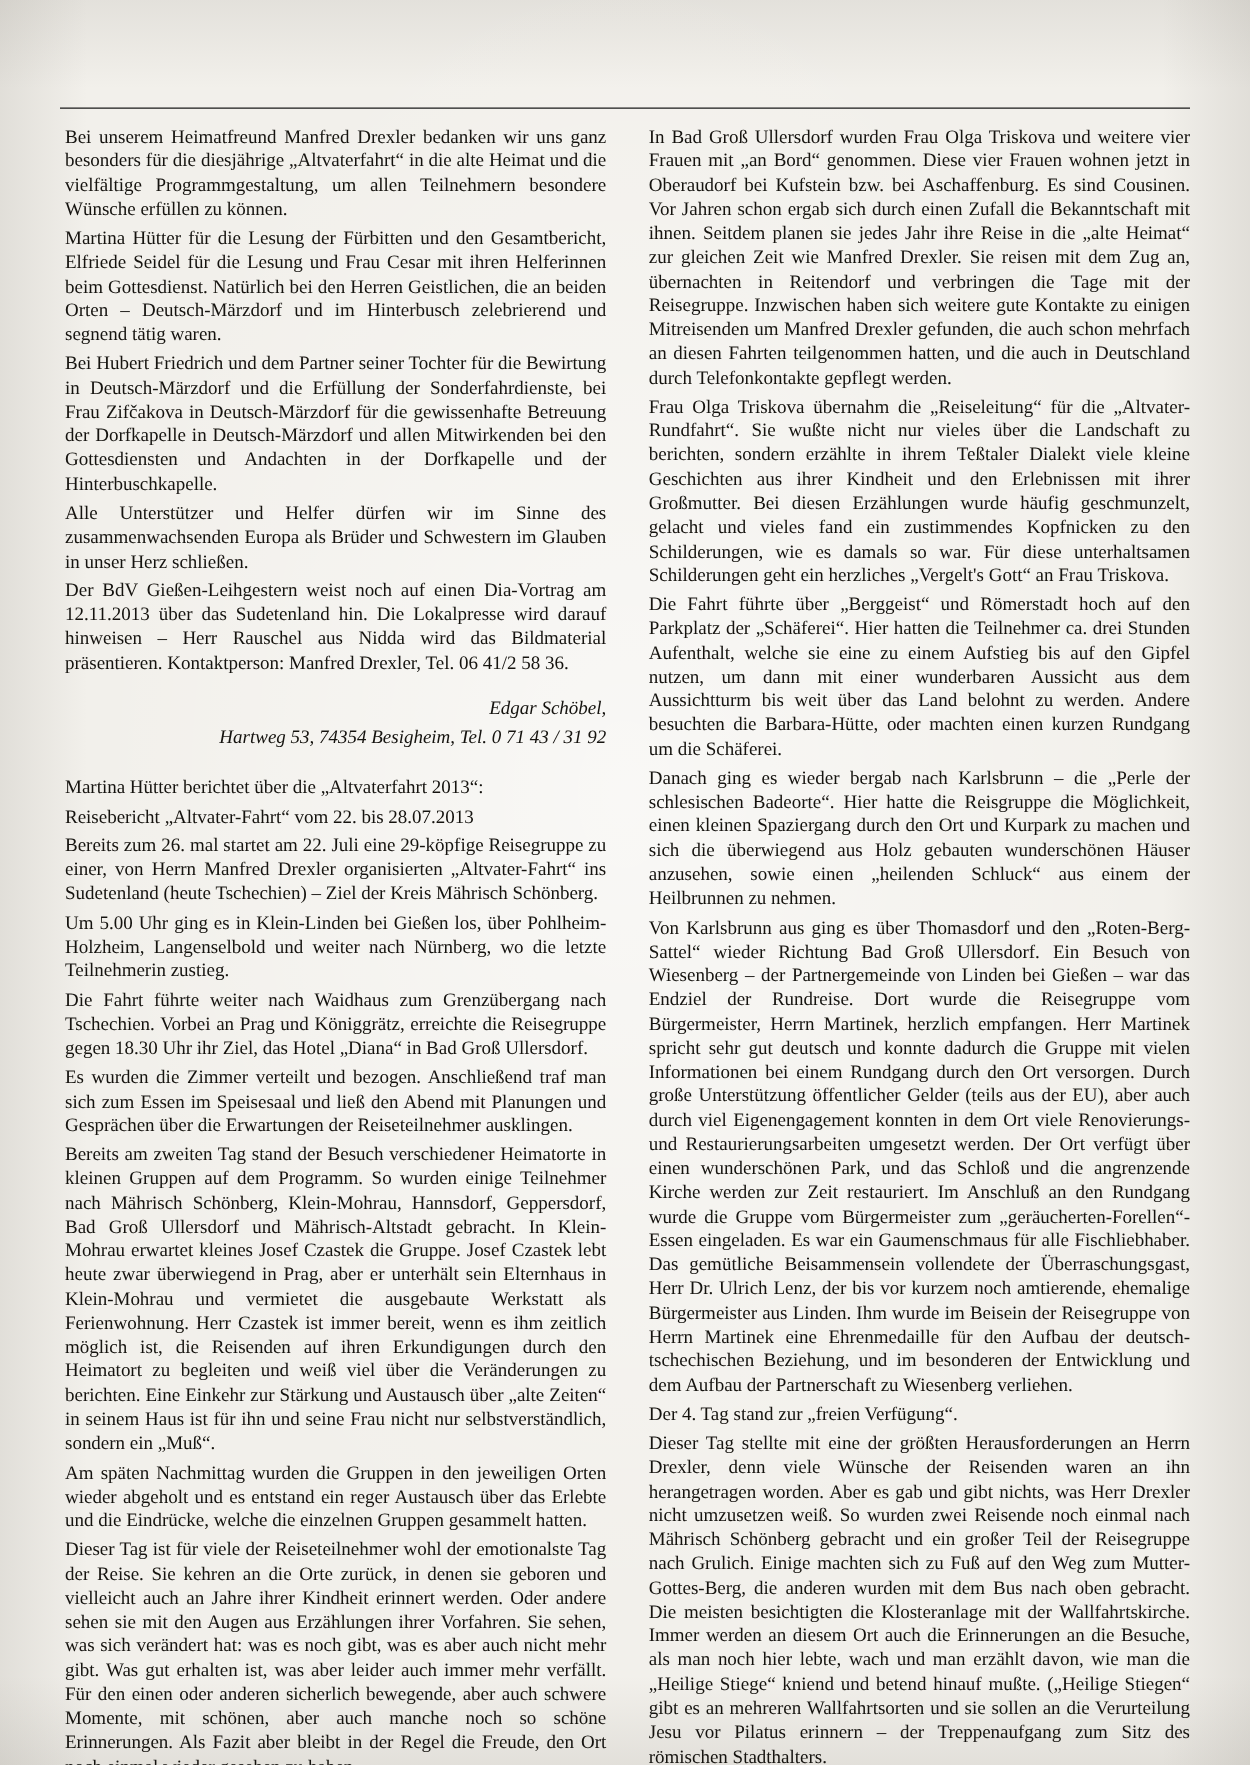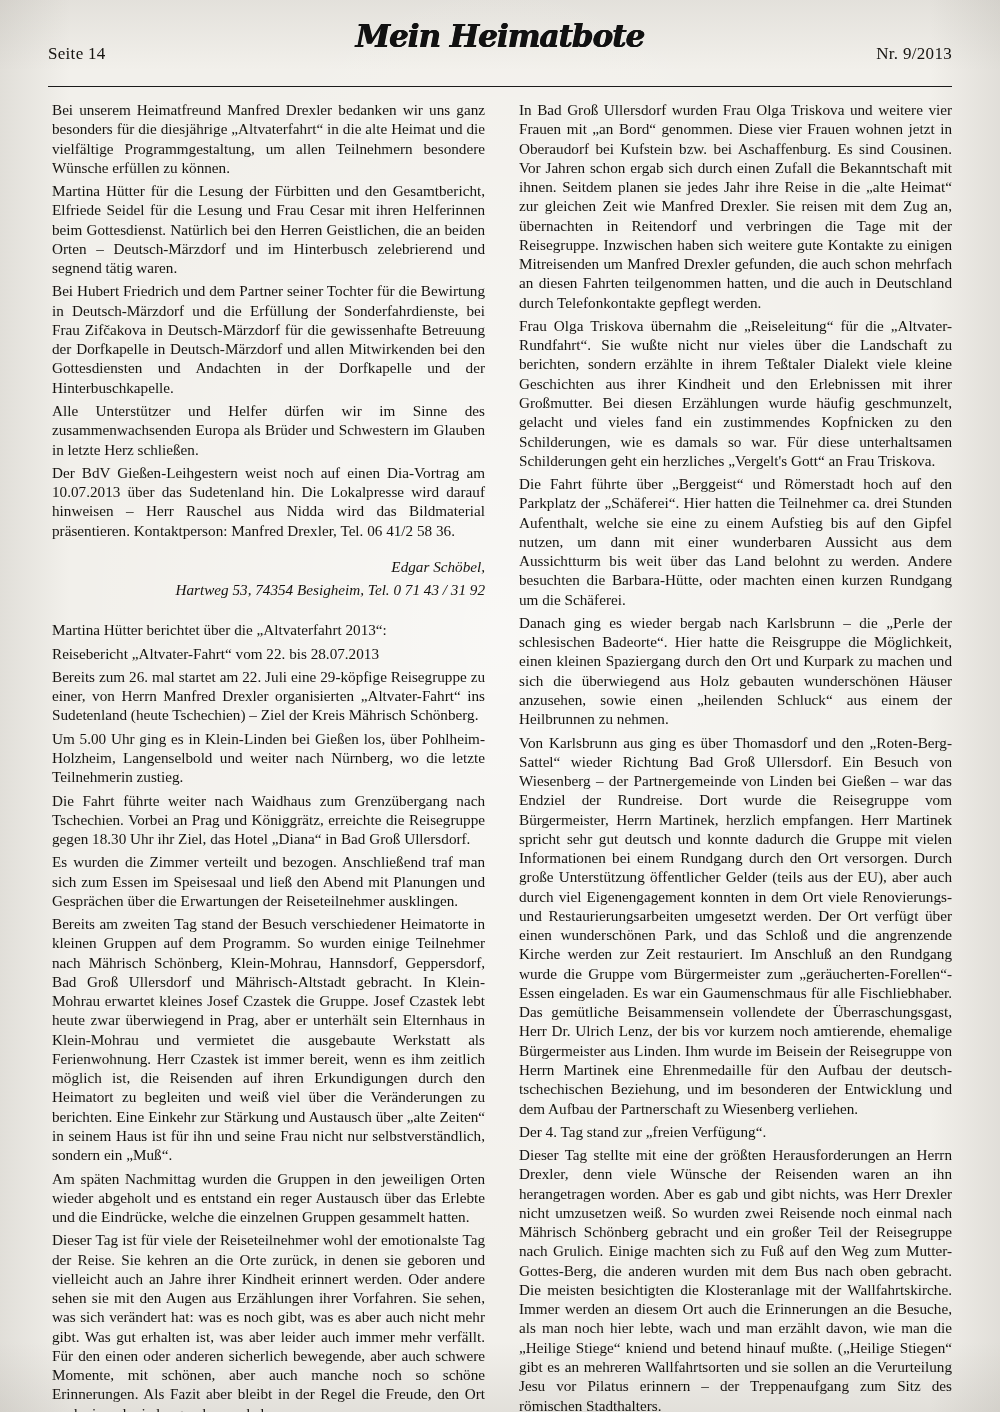--- a/index.html
+++ b/index.html
@@ -103,36 +103,31 @@
   .gap-sm { height: 9px; }
   .gap-md { height: 13px; }
   .bold { font-weight: normal; }
   .hdr-line { margin: 0; }
 </style>
 </head>
 <body>
 
 <div class="page">
 
-  <div class="masthead">
-    <div class="folio-left">Seite 14</div>
-    <div class="paper-title">Mein Heimatbote</div>
-    <div class="folio-right">Nr. 9/2013</div>
-  </div>
 
   <div class="rule"></div>
 
   <div class="columns">
 
     <div class="col">
       <p>Bei unserem Heimatfreund Manfred Drexler bedanken wir uns ganz besonders für die diesjährige „Altvaterfahrt“ in die alte Heimat und die vielfältige Programmgestaltung, um allen Teilnehmern besondere Wünsche erfüllen zu können.</p>
       <p>Martina Hütter für die Lesung der Fürbitten und den Gesamtbericht, Elfriede Seidel für die Lesung und Frau Cesar mit ihren Helferinnen beim Gottesdienst. Natürlich bei den Herren Geistlichen, die an beiden Orten – Deutsch-Märzdorf und im Hinterbusch zelebrierend und segnend tätig waren.</p>
       <p>Bei Hubert Friedrich und dem Partner seiner Tochter für die Bewirtung in Deutsch-Märzdorf und die Erfüllung der Sonderfahrdienste, bei Frau Zifčakova in Deutsch-Märzdorf für die gewissenhafte Betreuung der Dorfkapelle in Deutsch-Märzdorf und allen Mitwirkenden bei den Gottesdiensten und Andachten in der Dorfkapelle und der Hinterbuschkapelle.</p>
-      <p>Alle Unterstützer und Helfer dürfen wir im Sinne des zusammenwachsenden Europa als Brüder und Schwestern im Glauben in letzte Herz schließen.</p>
-      <p>Der BdV Gießen-Leihgestern weist noch auf einen Dia-Vortrag am 10.07.2013 über das Sudetenland hin. Die Lokalpresse wird darauf hinweisen – Herr Rauschel aus Nidda wird das Bildmaterial präsentieren. Kontaktperson: Manfred Drexler, Tel. 06 41/2 58 36.</p>
+      <p>Alle Unterstützer und Helfer dürfen wir im Sinne des zusammenwachsenden Europa als Brüder und Schwestern im Glauben in unser Herz schließen.</p>
+      <p>Der BdV Gießen-Leihgestern weist noch auf einen Dia-Vortrag am 12.11.2013 über das Sudetenland hin. Die Lokalpresse wird darauf hinweisen – Herr Rauschel aus Nidda wird das Bildmaterial präsentieren. Kontaktperson: Manfred Drexler, Tel. 06 41/2 58 36.</p>
       <div class="gap-sm"></div>
       <p class="sig">Edgar Schöbel,</p>
       <p class="sig">Hartweg 53, 74354 Besigheim, Tel. 0 71 43 / 31 92</p>
       <div class="gap-md"></div>
       <p class="hdr-line">Martina Hütter berichtet über die „Altvaterfahrt 2013“:</p>
       <p class="hdr-line bold">Reisebericht „Altvater-Fahrt“ vom 22. bis 28.07.2013</p>
       <p>Bereits zum 26. mal startet am 22. Juli eine 29-köpfige Reisegruppe zu einer, von Herrn Manfred Drexler organisierten „Altvater-Fahrt“ ins Sudetenland (heute Tschechien) – Ziel der Kreis Mährisch Schönberg.</p>
       <p>Um 5.00 Uhr ging es in Klein-Linden bei Gießen los, über Pohlheim-Holzheim, Langenselbold und weiter nach Nürnberg, wo die letzte Teilnehmerin zustieg.</p>
       <p>Die Fahrt führte weiter nach Waidhaus zum Grenzübergang nach Tschechien. Vorbei an Prag und Königgrätz, erreichte die Reisegruppe gegen 18.30 Uhr ihr Ziel, das Hotel „Diana“ in Bad Groß Ullersdorf.</p>
       <p>Es wurden die Zimmer verteilt und bezogen. Anschließend traf man sich zum Essen im Speisesaal und ließ den Abend mit Planungen und Gesprächen über die Erwartungen der Reiseteilnehmer ausklingen.</p>

